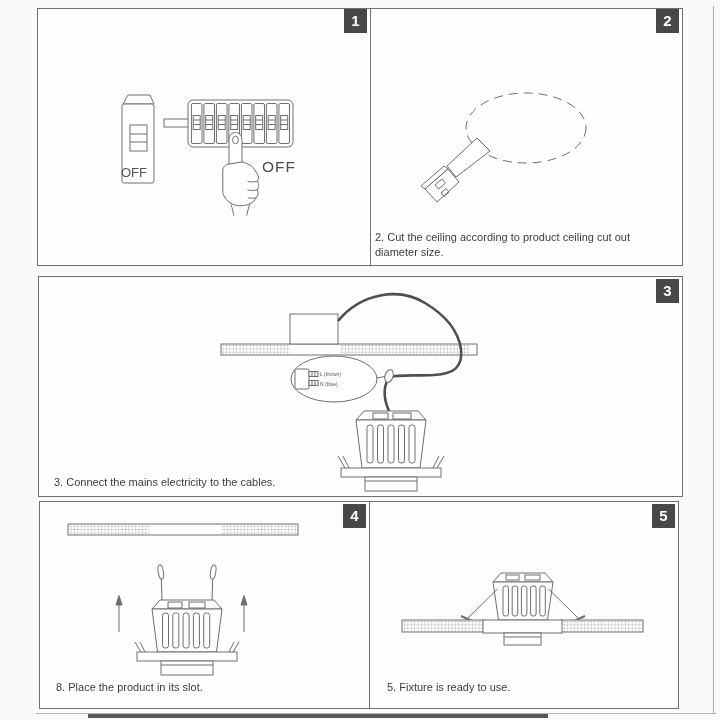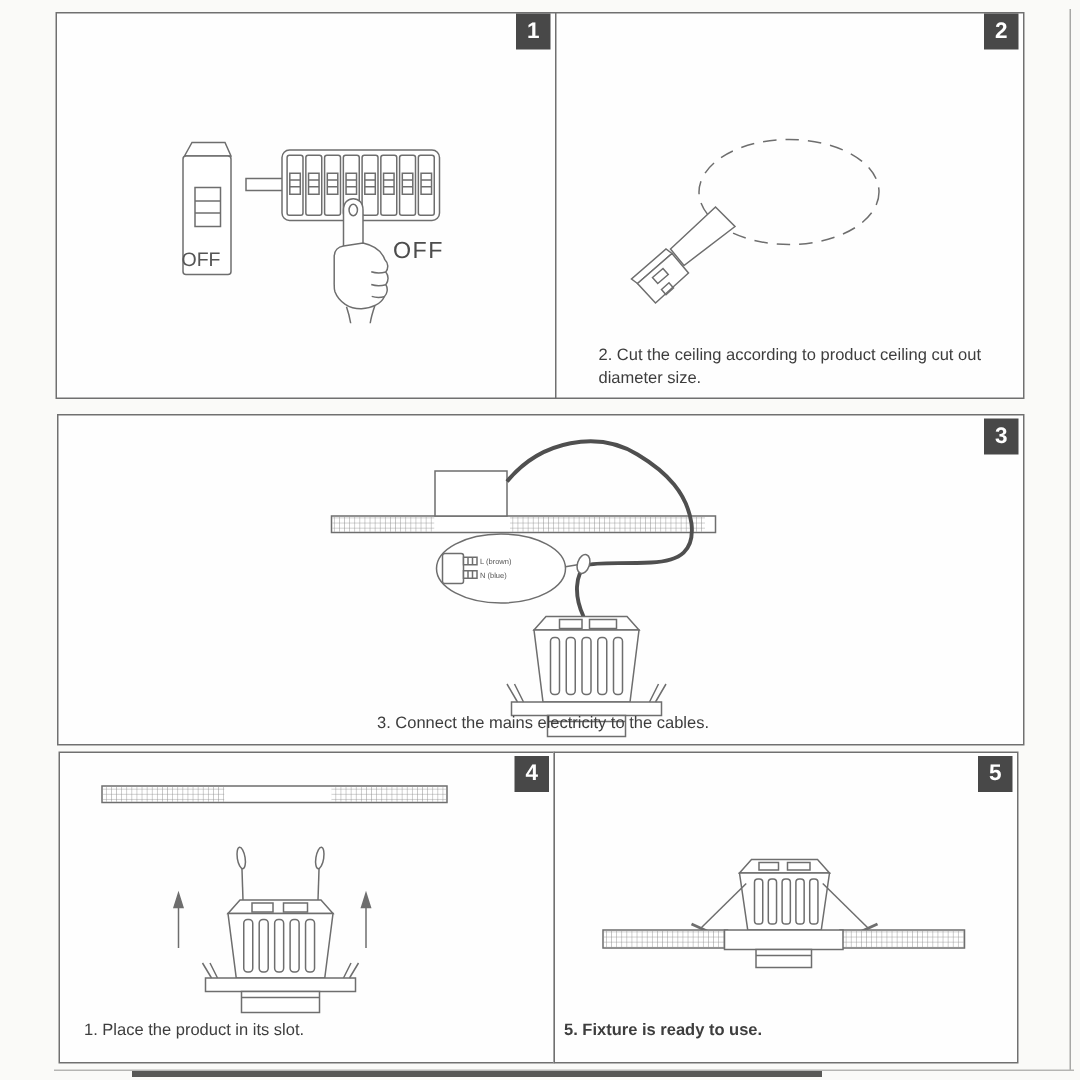--- a/index.html
+++ b/index.html
@@ -23,24 +23,24 @@
     position:absolute;right:3px;width:23px;height:24px;
     background:#484848;color:#fff;text-align:center;
     font-weight:bold;font-size:15px;line-height:24px;
   }
   .badge.row1{top:0px;}
   .badge.rowx{top:2px;}
   .cap{
     position:absolute;left:16px;bottom:10px;right:12px;
     font-size:11px;line-height:1.35;color:#3d3d3d;
   }
-  #p2 .cap{left:28px;bottom:5px;}
-  #p3 .cap{left:15px;bottom:6px;text-align:center;}
+  #p2 .cap{left:4px;bottom:5px;}
+  #p3 .cap{left:15px;bottom:6px;}
   #p4 .cap{bottom:13px;}
-  #p5 .cap{bottom:13px;left:6px;font-weight:bold;}
+  #p5 .cap{bottom:13px;left:17px;}
   svg text{font-family:"Liberation Sans", sans-serif;}
   
   .edge-right{position:absolute;left:713px;top:6px;width:1px;height:708px;background:#a8a8a6;}
   .edge-bottom{position:absolute;left:36px;top:713px;width:680px;height:1px;background:#b5b5b3;}
   .edge-bottom-dark{position:absolute;left:88px;top:714px;width:460px;height:4px;background:#585856;}
 </style>
 </head>
 <body>
 
 <div class="page">
@@ -215,21 +215,21 @@
           <line x1="79" y1="130" x2="79" y2="101"></line>
           <polygon points="79,93.5 76,103 82,103" fill="#6e6e6e"></polygon>
         </g>
         <g>
           <line x1="204" y1="130" x2="204" y2="101"></line>
           <polygon points="204,93.5 201,103 207,103" fill="#6e6e6e"></polygon>
         </g>
       </g>
     </svg>
     <div class="badge rowx">4</div>
-    <div class="cap">1. Place the product in its slot.</div>
+    <div class="cap">8. Place the product in its slot.</div>
   </section>
 
   <section class="panel" id="p5">
     <svg class="illus" viewBox="0 0 308 206">
       <defs>
         <pattern id="h5" width="3.4" height="3.4" patternUnits="userSpaceOnUse">
           <path d="M0 0 H3.4 M0 0 V3.4" stroke="#8f8f8f" stroke-width="0.6" fill="none"></path>
         </pattern>
       </defs>
       <g stroke="#6e6e6e" fill="none" stroke-width="1">

